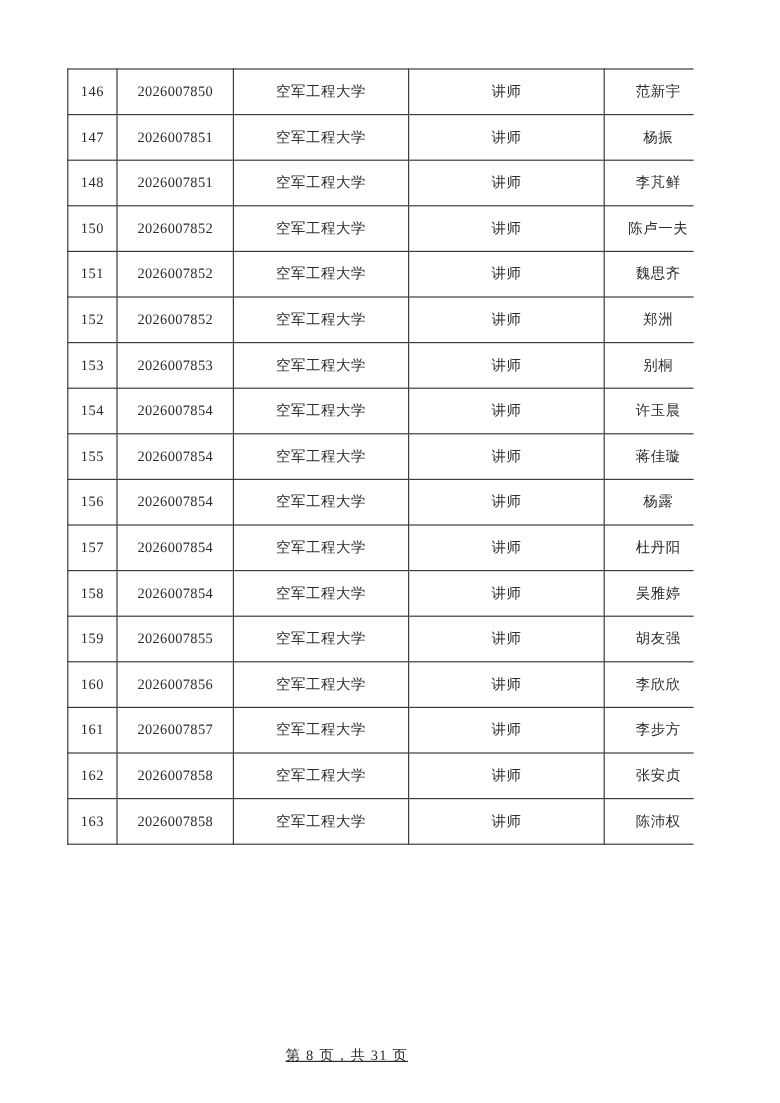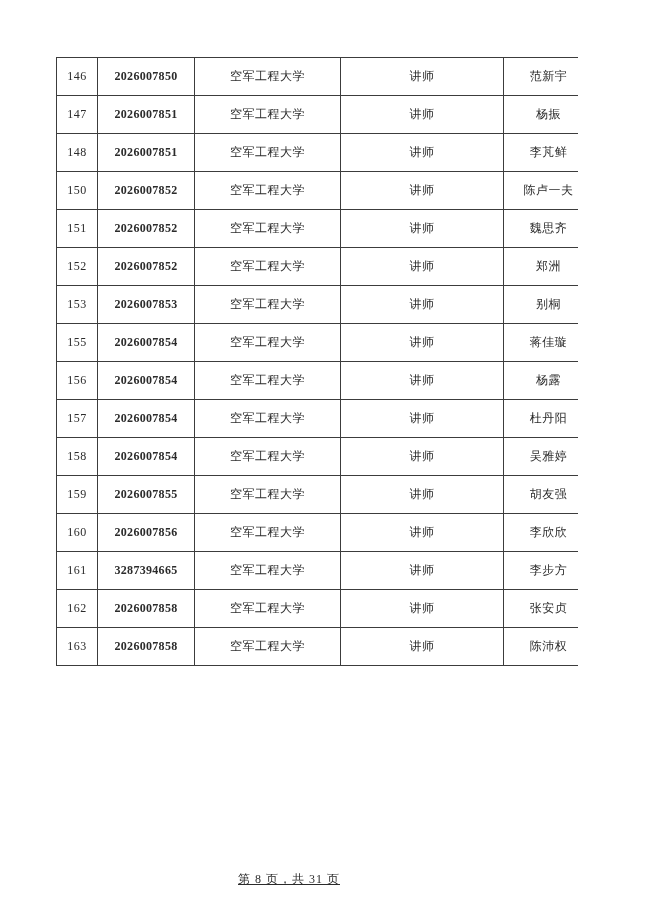--- a/index.html
+++ b/index.html
@@ -34,21 +34,20 @@
     padding: 0;
     text-align: center;
     vertical-align: middle;
     font-size: 12px;
     letter-spacing: 0.5px;
     white-space: nowrap;
     overflow: hidden;
   }
   table.roster td[data-name="cell-id"] {
     letter-spacing: 0.3px;
-    font-weight: bold;
   }
   .footer {
     position: absolute;
     left: 0;
     top: 871px;
     width: 100%;
     text-align: center;
     font-size: 12px;
     letter-spacing: 1px;
     text-decoration: underline;
@@ -110,20 +109,27 @@
           <td data-name="cell-name">郑洲</td>
         </tr>
         <tr data-name="table-row">
           <td data-name="cell-index">153</td>
           <td data-name="cell-id">2026007853</td>
           <td data-name="cell-university">空军工程大学</td>
           <td data-name="cell-title">讲师</td>
           <td data-name="cell-name">别桐</td>
         </tr>
         <tr data-name="table-row">
+          <td data-name="cell-index">154</td>
+          <td data-name="cell-id">2026007854</td>
+          <td data-name="cell-university">空军工程大学</td>
+          <td data-name="cell-title">讲师</td>
+          <td data-name="cell-name">许玉晨</td>
+        </tr>
+        <tr data-name="table-row">
           <td data-name="cell-index">155</td>
           <td data-name="cell-id">2026007854</td>
           <td data-name="cell-university">空军工程大学</td>
           <td data-name="cell-title">讲师</td>
           <td data-name="cell-name">蒋佳璇</td>
         </tr>
         <tr data-name="table-row">
           <td data-name="cell-index">156</td>
           <td data-name="cell-id">2026007854</td>
           <td data-name="cell-university">空军工程大学</td>
@@ -153,21 +159,21 @@
         </tr>
         <tr data-name="table-row">
           <td data-name="cell-index">160</td>
           <td data-name="cell-id">2026007856</td>
           <td data-name="cell-university">空军工程大学</td>
           <td data-name="cell-title">讲师</td>
           <td data-name="cell-name">李欣欣</td>
         </tr>
         <tr data-name="table-row">
           <td data-name="cell-index">161</td>
-          <td data-name="cell-id">3287394665</td>
+          <td data-name="cell-id">2026007857</td>
           <td data-name="cell-university">空军工程大学</td>
           <td data-name="cell-title">讲师</td>
           <td data-name="cell-name">李步方</td>
         </tr>
         <tr data-name="table-row">
           <td data-name="cell-index">162</td>
           <td data-name="cell-id">2026007858</td>
           <td data-name="cell-university">空军工程大学</td>
           <td data-name="cell-title">讲师</td>
           <td data-name="cell-name">张安贞</td>

